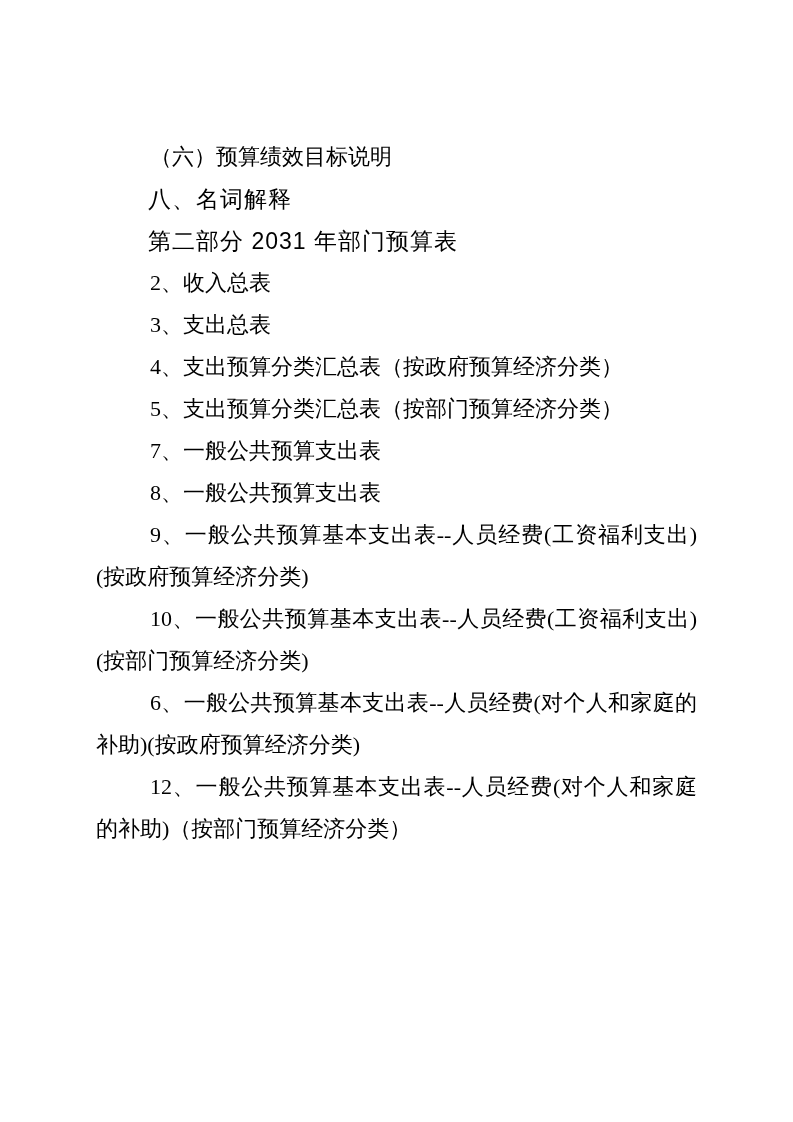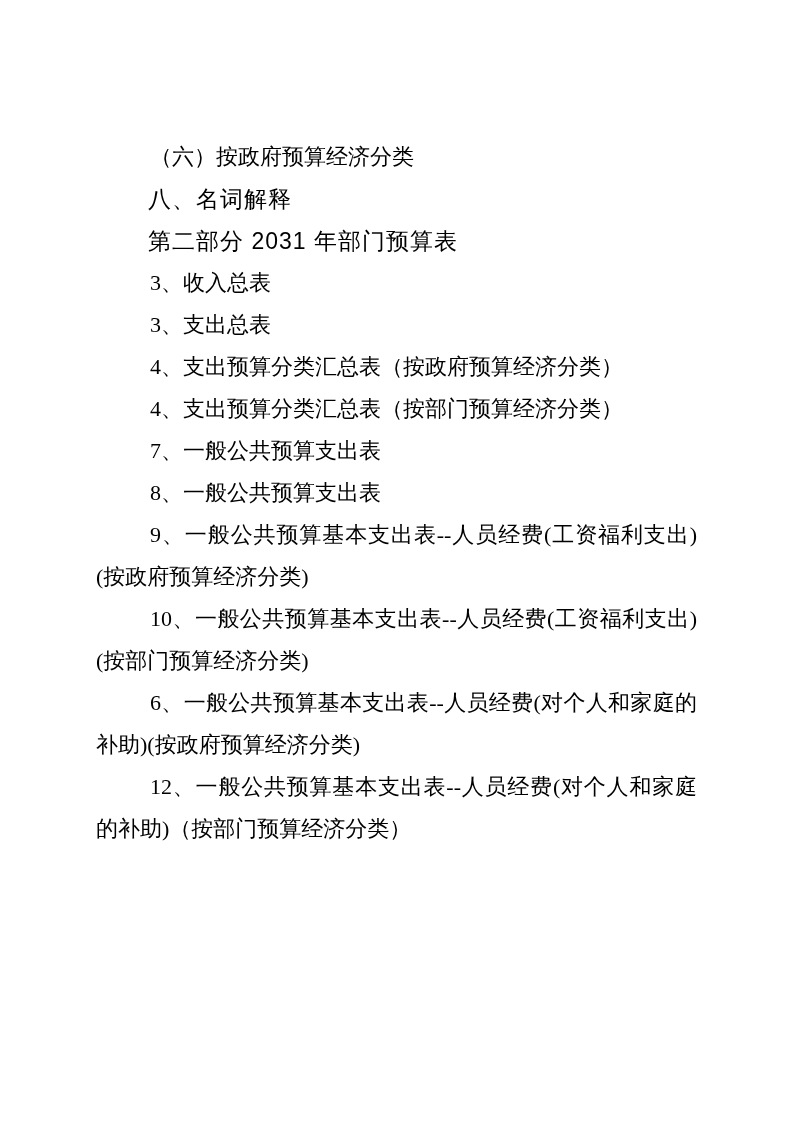--- a/index.html
+++ b/index.html
@@ -39,27 +39,27 @@
     line-height: 42px;
     text-indent: 52px;
     letter-spacing: 1px;
   }
 </style>
 </head>
 <body>
 
 <div class="page">
   <div class="content">
-    <p class="body-line">（六）按政府预算经济分类</p>
+    <p class="body-line">（六）预算绩效目标说明</p>
     <p class="heading-line">八、名词解释</p>
     <p class="heading-line">第二部分 2031 年部门预算表</p>
-    <p class="body-line">3、收入总表</p>
+    <p class="body-line">2、收入总表</p>
     <p class="body-line">3、支出总表</p>
     <p class="body-line">4、支出预算分类汇总表（按政府预算经济分类）</p>
-    <p class="body-line">4、支出预算分类汇总表（按部门预算经济分类）</p>
+    <p class="body-line">5、支出预算分类汇总表（按部门预算经济分类）</p>
     <p class="body-line">7、一般公共预算支出表</p>
     <p class="body-line">8、一般公共预算支出表</p>
     <p class="body-line">9、一般公共预算基本支出表--人员经费(工资福利支出)(按政府预算经济分类)</p>
     <p class="body-line">10、一般公共预算基本支出表--人员经费(工资福利支出)(按部门预算经济分类)</p>
     <p class="body-line">6、一般公共预算基本支出表--人员经费(对个人和家庭的补助)(按政府预算经济分类)</p>
     <p class="body-line">12、一般公共预算基本支出表--人员经费(对个人和家庭的补助)（按部门预算经济分类）</p>
   </div>
 </div>
 
 </body></html>

